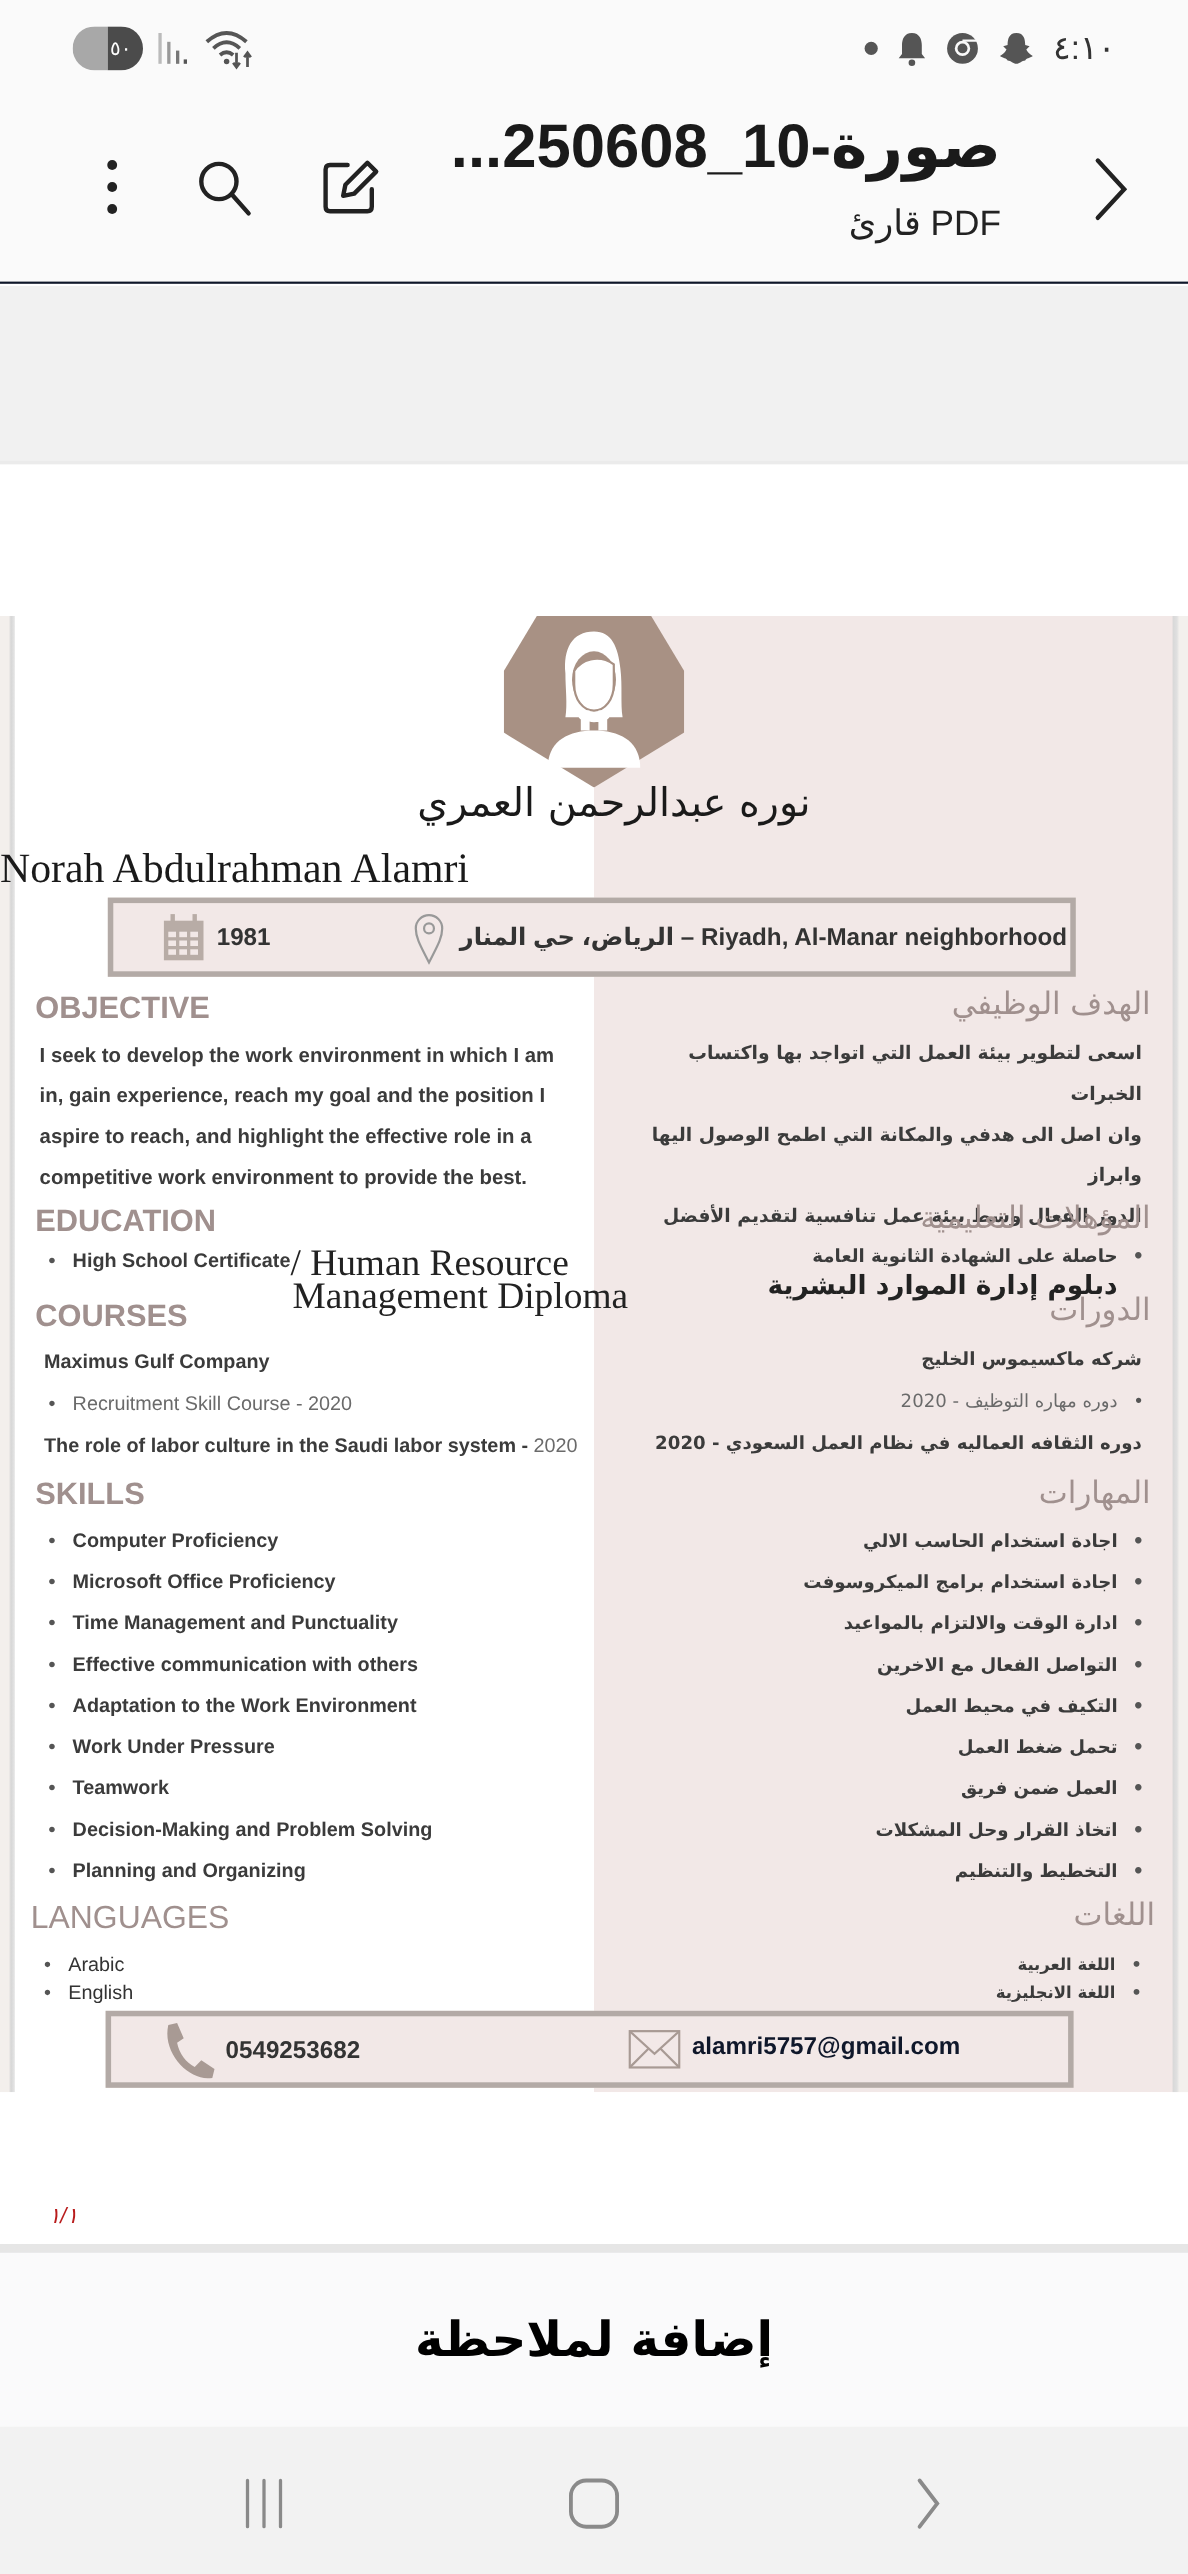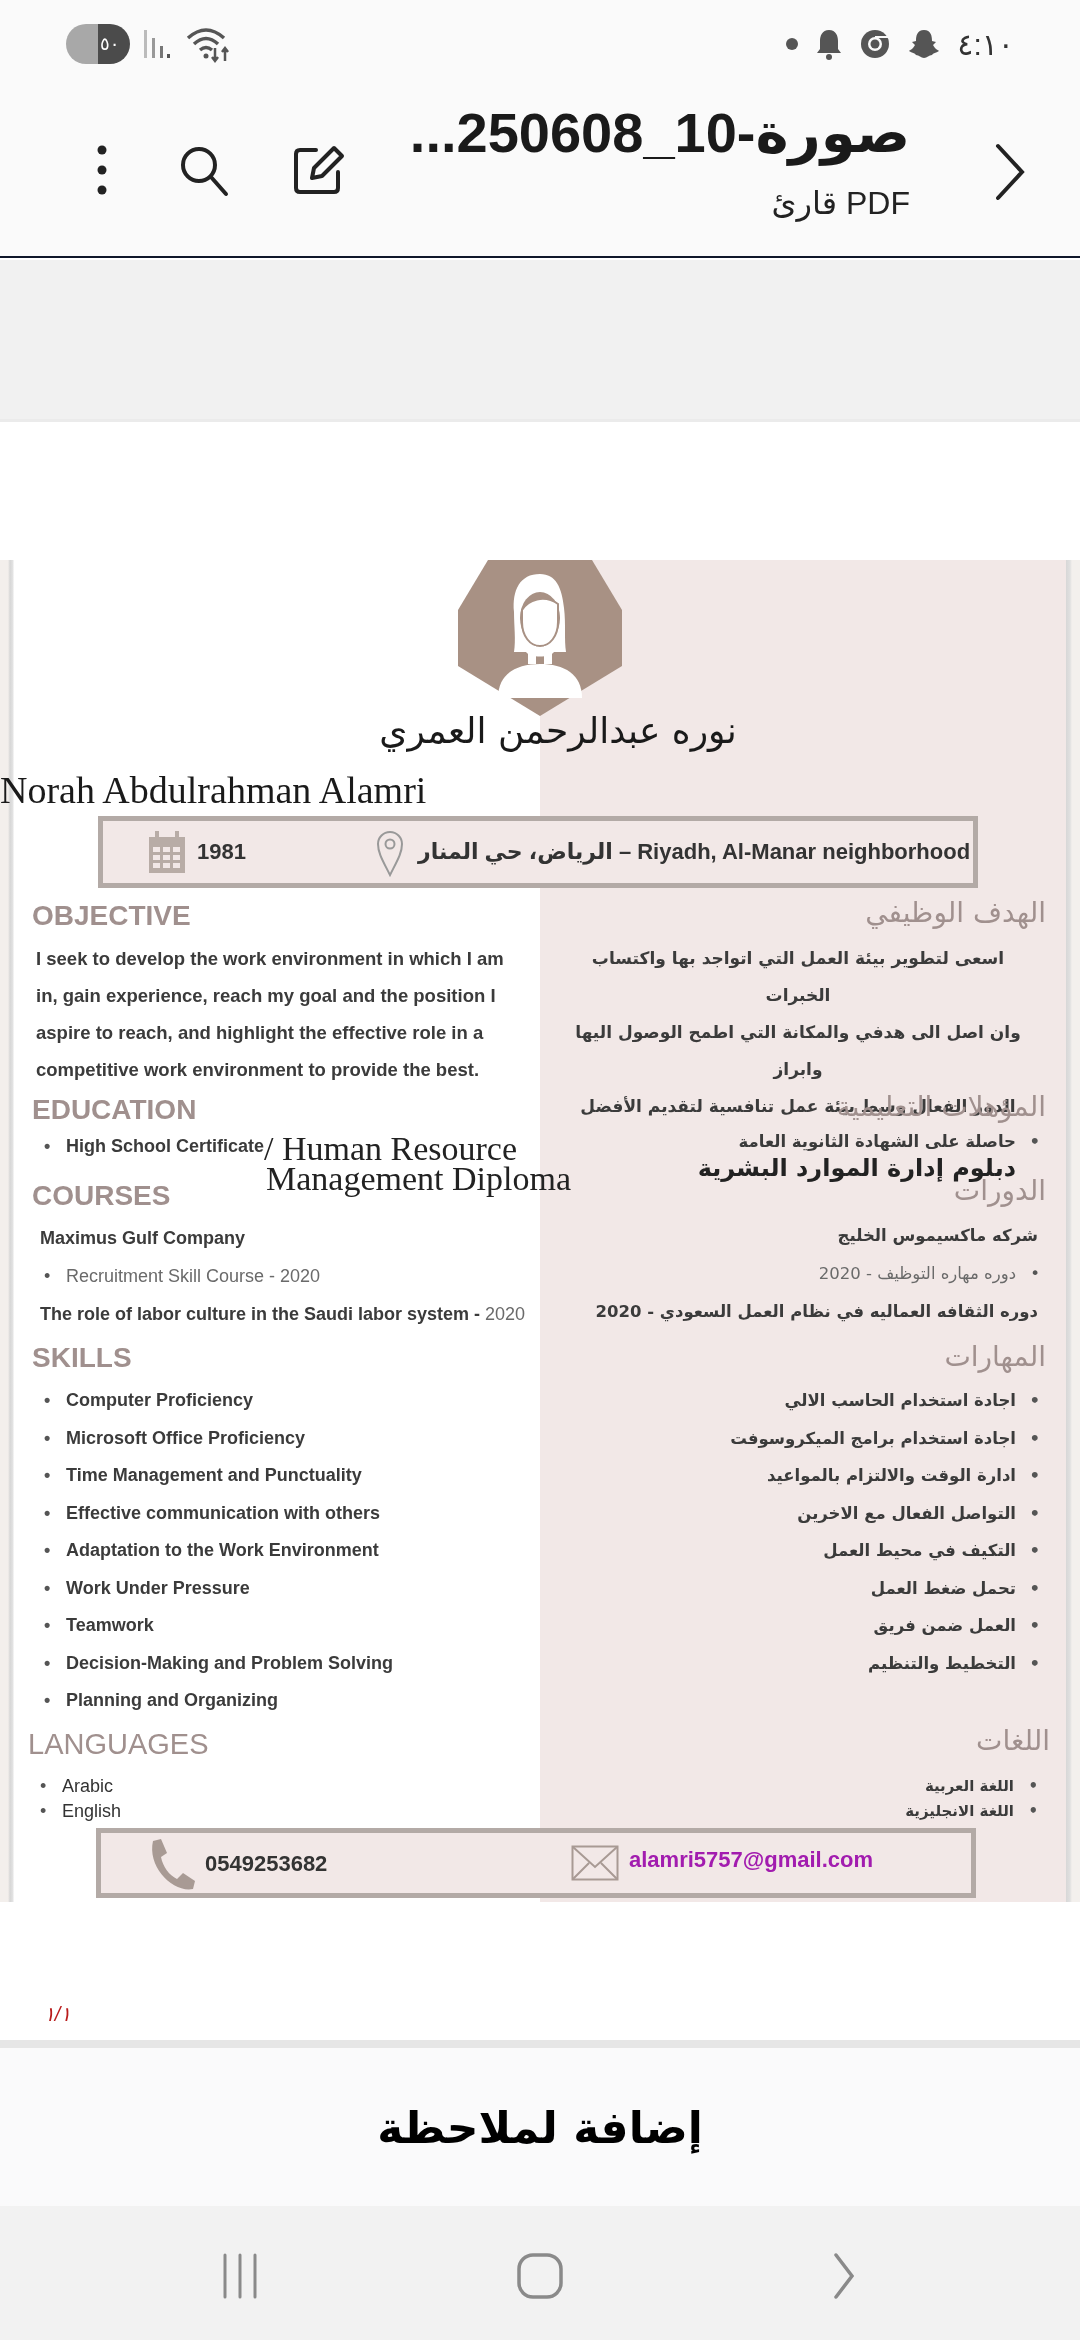--- a/index.html
+++ b/index.html
@@ -38,38 +38,38 @@
   .info-box { position: absolute; left: 98px; top: 256px; width: 880px; height: 72px; border: 5px solid #b3aaa6; background: #f2e8e7; }
   .info-box .cal { position: absolute; left: 44px; top: 10px; }
   .info-box .year { position: absolute; left: 94px; top: 18px; font-size: 22px; font-weight: bold; color: #333; }
   .info-box .pin { position: absolute; left: 272px; top: 8px; }
   .info-box .addr { position: absolute; left: 315px; top: 18px; font-size: 22px; font-weight: bold; color: #333; white-space: nowrap; }
 
   .sec-en { position: absolute; left: 32px; font-size: 28px; color: #a0908e; font-weight: bold; letter-spacing: 0px; }
   .sec-ar { position: absolute; right: 34px; font-size: 28px; color: #a0908e; direction: rtl; font-family: "DejaVu Sans", sans-serif; }
 
   .p-en { position: absolute; left: 36px; width: 500px; font-size: 18.5px; font-weight: bold; color: #3b3b3b; line-height: 37px; }
-  .p-ar { position: absolute; right: 42px; width: 480px; font-size: 17px; font-weight: bold; color: #3b3b3b; line-height: 37px; direction: rtl; text-align: center; font-family: "DejaVu Sans", sans-serif; }
+  .p-ar { position: absolute; right: 42px; width: 480px; font-size: 17px; font-weight: bold; color: #3b3b3b; line-height: 37px; direction: rtl; text-align: right; font-family: "DejaVu Sans", sans-serif; }
 
   .list-en { position: absolute; left: 44px; list-style: none; }
   .list-en li { font-size: 18px; font-weight: bold; color: #3b3b3b; height: 37.5px; line-height: 37.5px; white-space: nowrap; }
   .list-en li::before { content: "•"; display: inline-block; width: 22px; color: #555; }
   .list-ar { position: absolute; right: 40px; list-style: none; direction: rtl; text-align: right; }
   .list-ar li { font-family: "DejaVu Sans", sans-serif; font-size: 16.5px; font-weight: bold; color: #3b3b3b; height: 37.5px; line-height: 37.5px; white-space: nowrap; }
   .list-ar li::before { content: "•"; display: inline-block; width: 24px; color: #555; }
 
   .line-en { position: absolute; left: 40px; font-size: 18px; font-weight: bold; color: #3b3b3b; white-space: nowrap; }
   .line-ar { position: absolute; right: 42px; font-family: "DejaVu Sans", sans-serif; font-size: 16.5px; font-weight: bold; color: #3b3b3b; white-space: nowrap; direction: rtl; }
   .light { color: #6a6a6a; font-weight: normal; }
 
   .contact-box { position: absolute; left: 96px; top: 1268px; width: 880px; height: 70px; border: 5px solid #b3aaa6; background: #f2e8e7; }
   .contact-box .phone-ic { position: absolute; left: 42px; top: 4px; }
   .contact-box .phone { position: absolute; left: 104px; top: 18px; font-size: 22px; font-weight: bold; color: #333; }
   .contact-box .mail-ic { position: absolute; left: 470px; top: 12px; }
-  .contact-box .email { position: absolute; left: 528px; top: 14px; font-size: 22px; font-weight: bold; color: #a21caf; }
+  .contact-box .email { position: absolute; left: 528px; top: 14px; font-size: 22px; font-weight: bold; color: #0f172a; }
 
   .page-indicator { position: absolute; left: 44px; top: 2002px; font-size: 20px; color: #b91c1c; font-style: italic; }
 
   .note-bar { position: absolute; left: 0; top: 2040px; width: 1080px; height: 166px; background: #fafafb; border-top: 8px solid #e6e6e6; display: flex; align-items: center; justify-content: center; }
   .note-bar span { font-family: "DejaVu Sans", sans-serif; font-size: 44px; font-weight: bold; color: #000; direction: rtl; }
 
   .nav-bar { position: absolute; left: 0; top: 2206px; width: 1080px; height: 134px; background: #f2f2f2; }
   .nav-btn { position: absolute; top: 20px; width: 100px; height: 100px; display: flex; align-items: center; justify-content: center; }
 </style>
 </head>
@@ -248,20 +248,21 @@
     <li>Planning and Organizing</li>
   </ul>
   <ul class="list-ar" style="top:822px">
     <li>اجادة استخدام الحاسب الالي</li>
     <li>اجادة استخدام برامج الميكروسوفت</li>
     <li>ادارة الوقت والالتزام بالمواعيد</li>
     <li>التواصل الفعال مع الاخرين</li>
     <li>التكيف في محيط العمل</li>
     <li>تحمل ضغط العمل</li>
     <li>العمل ضمن فريق</li>
+    <li>اتخاذ القرار وحل المشكلات</li>
     <li>التخطيط والتنظيم</li>
   </ul>
 
   <div class="sec-en" style="top:1168px; left:28px; font-weight:normal; font-size:29px">LANGUAGES</div>
   <div class="sec-ar" style="top:1164px; right:30px">اللغات</div>
   <ul class="list-en" style="top:1214px; left:40px">
     <li style="height:25px;line-height:25px;font-weight:normal;color:#333">Arabic</li>
     <li style="height:25px;line-height:25px;font-weight:normal;color:#333">English</li>
   </ul>
   <ul class="list-ar" style="top:1214px; right:42px">

